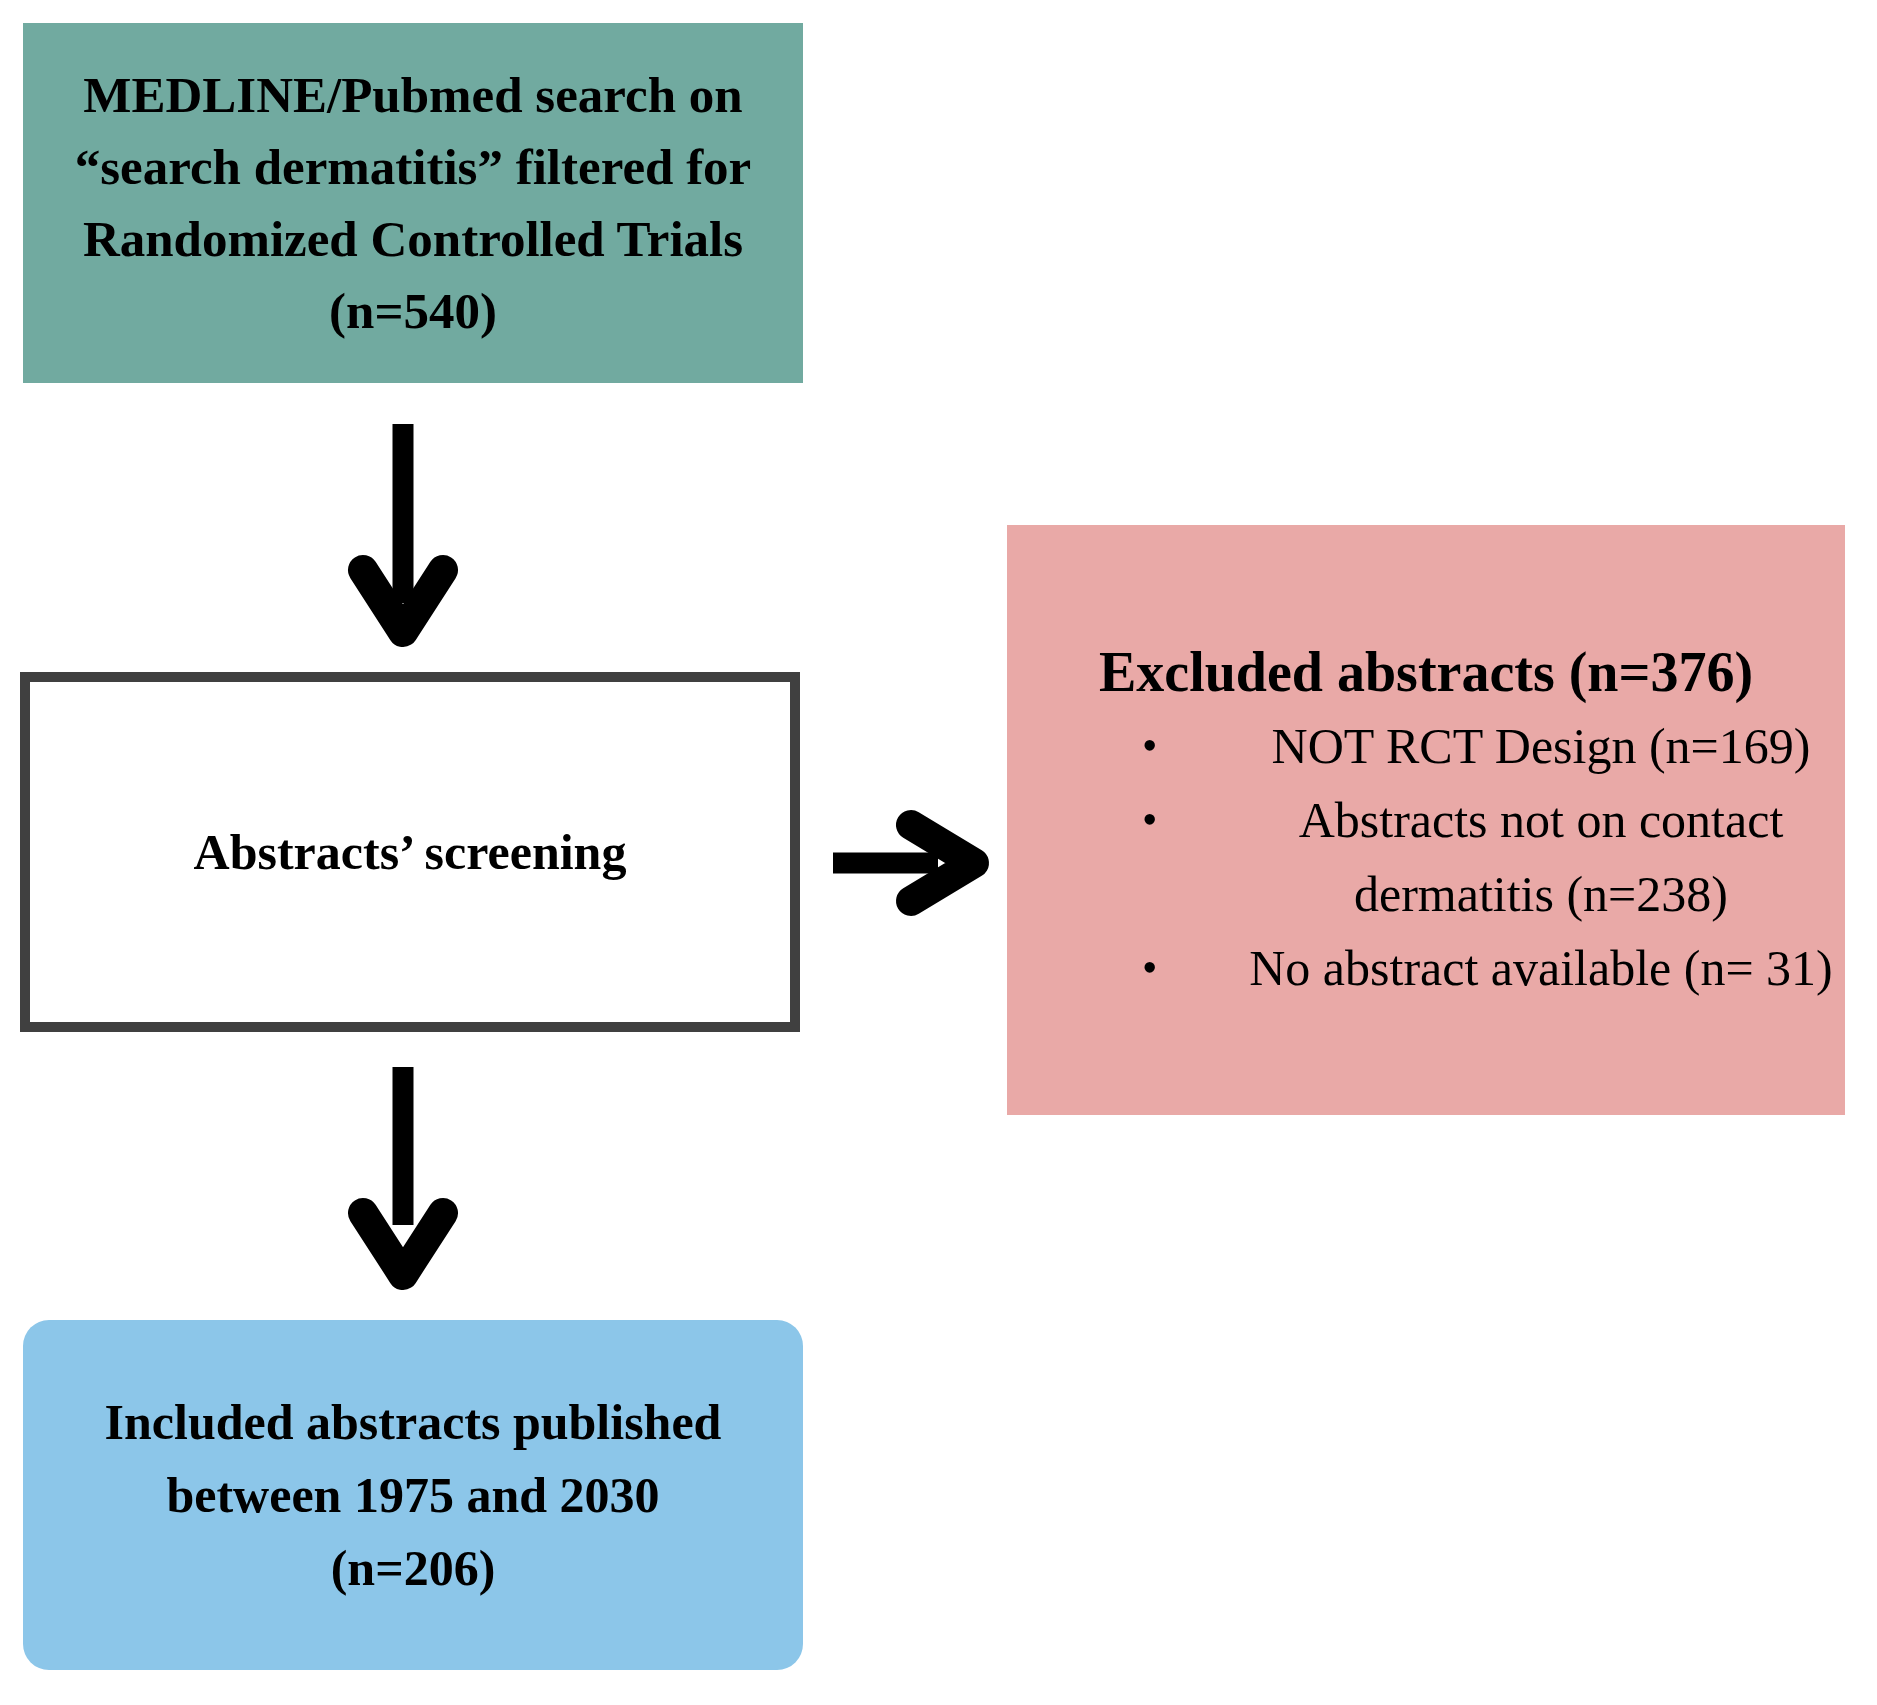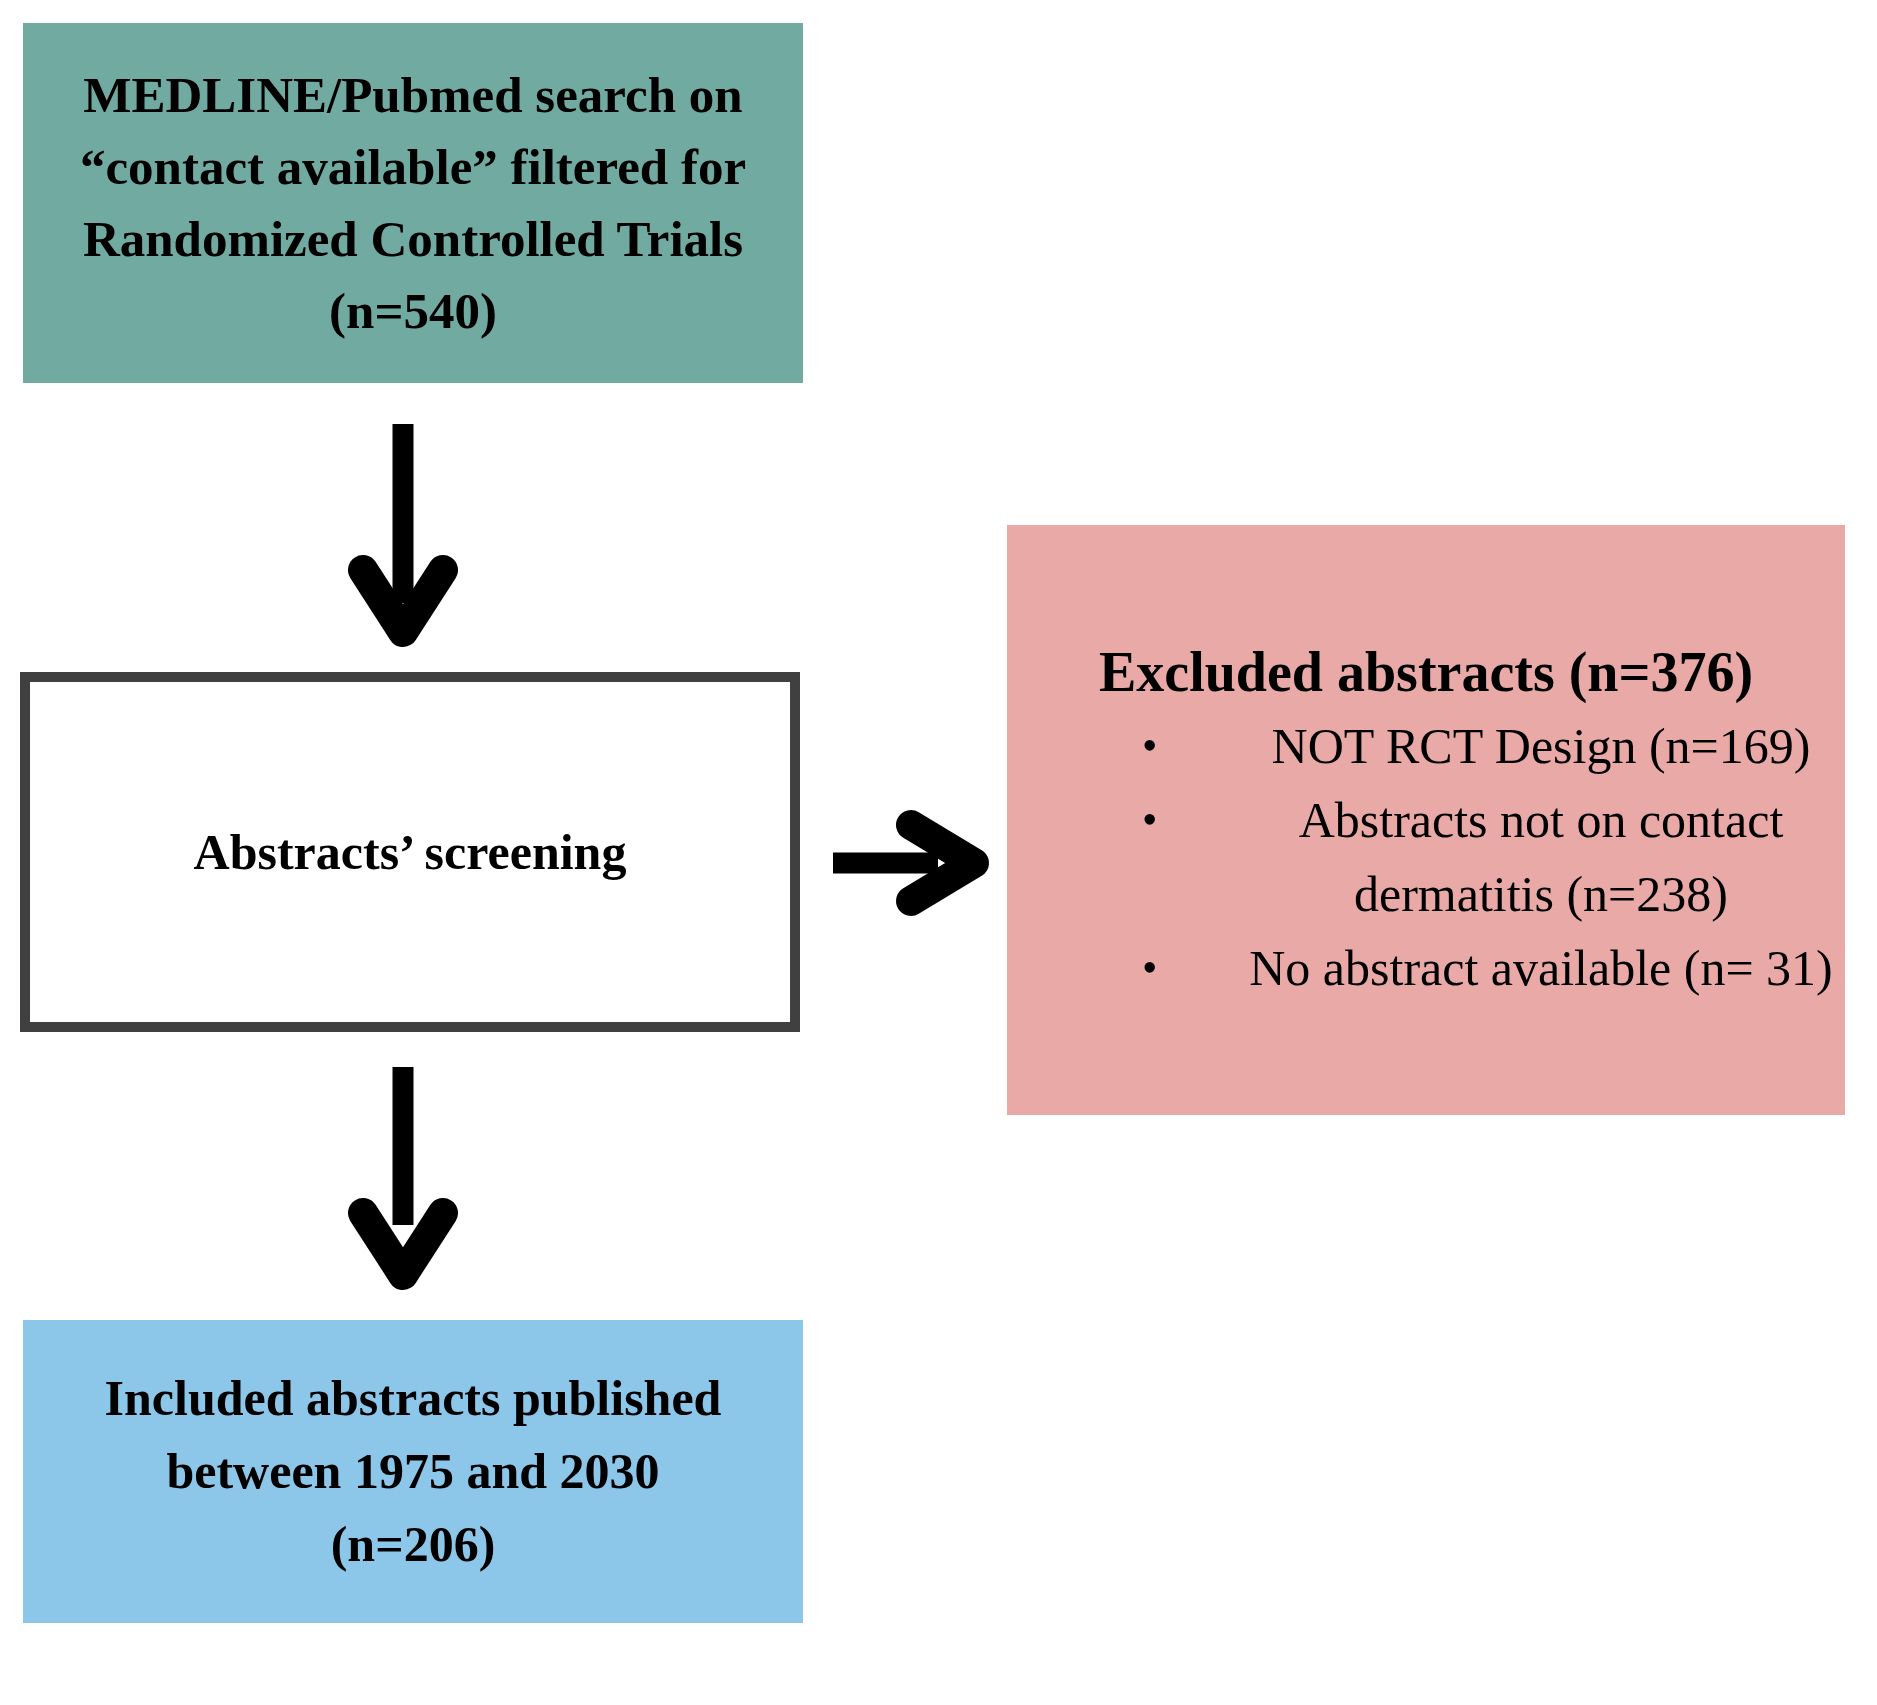--- a/index.html
+++ b/index.html
@@ -77,25 +77,26 @@
     position: absolute;
     left: -95px;
     top: 0;
     font-size: 44px;
     line-height: 74px;
   }
   .box-included {
     left: 23px;
     top: 1320px;
     width: 780px;
-    height: 303px;
+    height: 350px;
     background: #8cc6e9;
     font-weight: bold;
     font-size: 50px;
     line-height: 73px;
+    border-radius: 26px;
   }
   .arrow {
     position: absolute;
     overflow: visible;
   }
   .arrow line, .arrow polyline {
     stroke: #000000;
     fill: none;
   }
   .arrow .shaft {
@@ -110,21 +111,21 @@
   .arrow-right  { left: 826px; top: 806px; }
   .arrow-down-2 { left: 348px; top: 1058px; }
 </style>
 </head>
 <body>
 
 <div class="canvas">
 
   <div class="box box-search">
     <div>MEDLINE/Pubmed search on</div>
-    <div>“contact available” filtered for</div>
+    <div>“search dermatitis” filtered for</div>
     <div>Randomized Controlled Trials</div>
     <div>(n=540)</div>
   </div>
 
   <svg class="arrow arrow-down-1" width="110" height="228" viewBox="0 0 110 228">
     <line class="shaft" x1="55" y1="6" x2="55" y2="185"></line>
     <polyline class="head" points="15,152 55,214 95,152"></polyline>
   </svg>
 
   <div class="box box-screening">

